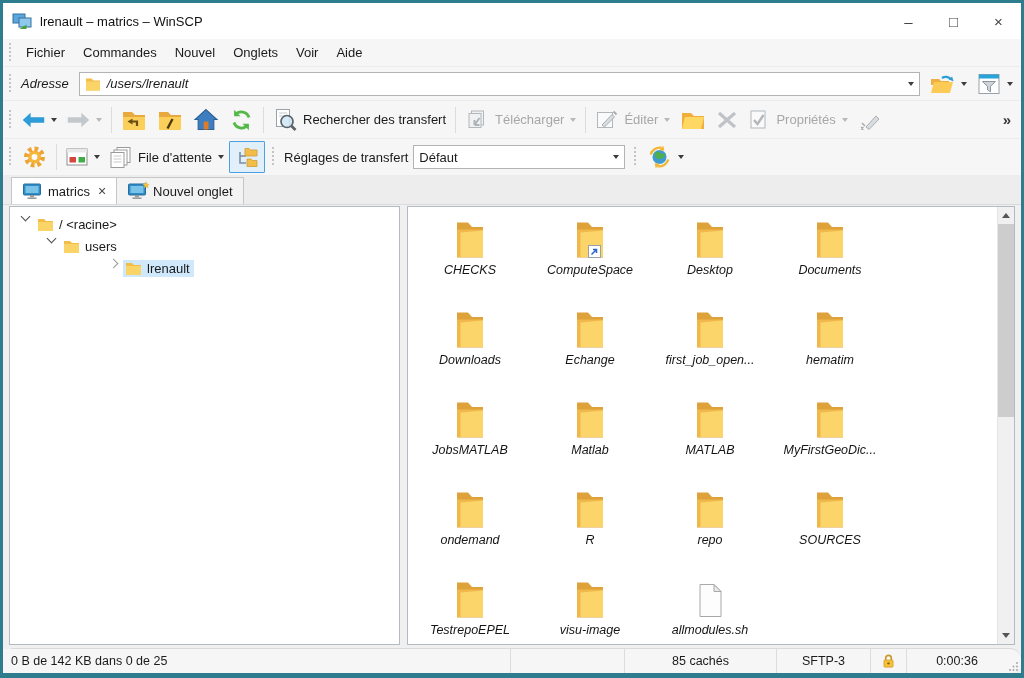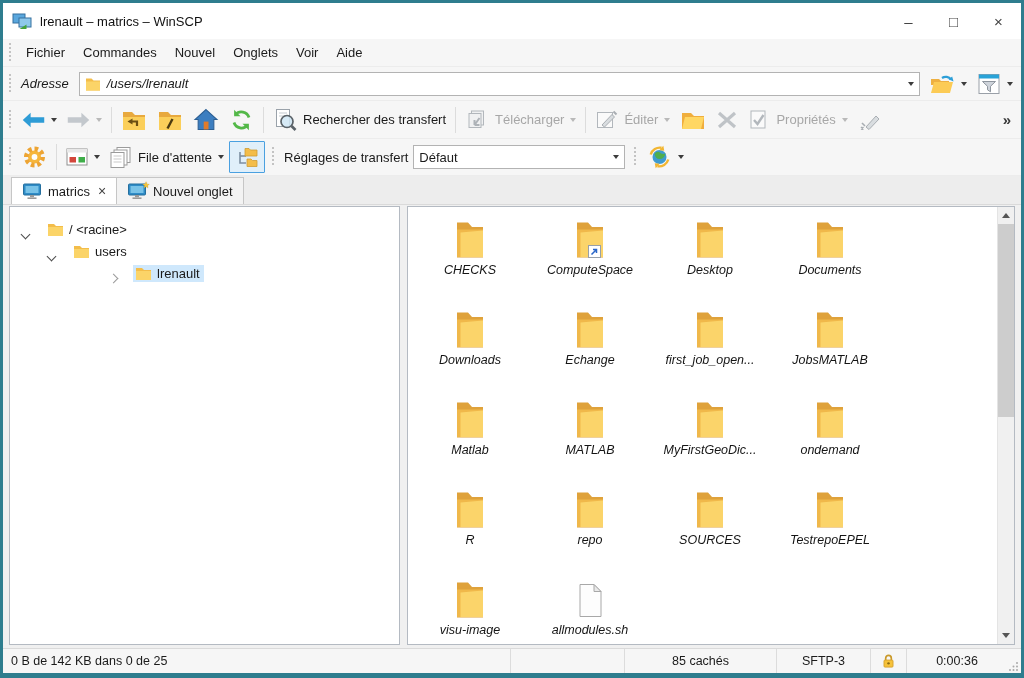--- a/index.html
+++ b/index.html
@@ -43,41 +43,41 @@
   .tabbar{height:29px;background:#ededed;display:flex;align-items:flex-end;padding:0 0 0 8px;border-bottom:1px solid #dadada;flex:0 0 auto;}
   .tab{display:flex;align-items:center;gap:6px;padding:4px 10px;height:27px;border:1px solid #c6c6c6;border-bottom:none;}
   .tab.active{background:#fff;}
   .tab.inactive{background:#f3f3f3;border-left:none;}
   .tab-close{color:#444;font-size:14px;margin-left:2px;}
   .star{position:absolute;top:-3px;right:-3px;font-size:9px;color:#f5c63e;text-shadow:0 0 1px #a87d12;}
   .tabicon{position:relative;display:inline-flex;}
   
   .main{flex:1;display:flex;padding:1px 6px 3px 6px;gap:7px;min-height:0;background:#f0f0f0;}
   .tree-panel{width:391px;background:#fff;border:1px solid #b4bac2;padding-top:9px;overflow:hidden;flex:0 0 auto;}
-  .tree-row{height:22px;display:flex;align-items:flex-end;gap:16px;}
+  .tree-row{height:22px;display:flex;align-items:flex-start;gap:6px;}
   .chev{width:7px;height:7px;border-right:1.6px solid #4c4c4c;border-bottom:1.6px solid #4c4c4c;flex:0 0 auto;}
   .chev.down{transform:rotate(45deg);margin-top:-3px;}
   .chev.right{transform:rotate(-45deg);border-color:#9a9a9a;}
   .tree-node{display:flex;align-items:center;gap:5px;padding:1px 4px 1px 2px;}
   .tree-node.selected{background:#cfe8fc;}
   .files-panel{flex:1;background:#fff;border:1px solid #b4bac2;display:flex;min-width:0;overflow:hidden;}
   .files-grid{flex:1;display:grid;grid-template-columns:repeat(4,120px);grid-auto-rows:90px;align-content:start;padding:9px 0 0 2px;overflow:hidden;}
   .file-item{width:120px;display:flex;flex-direction:column;align-items:center;gap:5px;font-style:italic;}
   .file-icon{height:42px;display:flex;align-items:flex-end;justify-content:center;position:relative;}
   .sc-overlay{position:absolute;left:14px;bottom:0;line-height:0;}
   .file-label{font-size:12.5px;max-width:116px;white-space:nowrap;overflow:hidden;text-align:center;color:#151515;}
   
   .scrollbar{width:17px;background:#f0f0f0;border-left:1px solid #e4e4e4;display:flex;flex-direction:column;flex:0 0 auto;}
   .sb-btn{height:17px;display:flex;align-items:center;justify-content:center;}
   .tri-up{width:0;height:0;border-left:4px solid transparent;border-right:4px solid transparent;border-bottom:5px solid #555;}
   .tri-dn{width:0;height:0;border-left:4px solid transparent;border-right:4px solid transparent;border-top:5px solid #555;}
   .sb-track{flex:1;position:relative;}
   .sb-thumb{position:absolute;top:0;left:0;right:0;height:48%;background:#cdcdcd;}
   
-  .statusbar{height:25px;display:flex;align-items:stretch;background:#f6f6f6;border-top:1px solid #dadada;font-size:12.5px;flex:0 0 auto;}
+  .statusbar{height:25px;display:flex;align-items:stretch;background:#f6f6f6;border-top:1px solid #dadada;font-size:12.5px;flex:0 0 auto;border-radius:11px;}
   .sb-sec{display:flex;align-items:center;padding:0 8px;border-right:1px solid #dcdcdc;background:#f6f6f6;white-space:nowrap;}
   .sb-summary{width:508px;}
   .sb-spacer{flex:1;border-right:1px solid #dcdcdc;}
   .sb-hidden{width:152px;justify-content:center;}
   .sb-proto{width:94px;justify-content:center;}
   .sb-lock{width:36px;justify-content:center;}
   .sb-time{width:100px;justify-content:center;}
   .rgrip{width:14px;display:flex;align-items:flex-end;justify-content:flex-end;padding:0 2px 2px 0;}
   .overflow-btn{margin-left:auto;font-size:15px;font-weight:bold;color:#3a3a3a;padding:0 7px;}
   svg{display:block;}
@@ -449,20 +449,30 @@
             <div class="file-label">first_job_open...</div>
           </div>
           <div class="file-item">
             <div class="file-icon">
               <svg width="32" height="38" viewBox="0 0 32 38">
                 <path d="M3 2.5h11l4 4.5h11v30.5H3z" fill="#dfa23b"></path>
                 <path d="M3 9.5h26V37H3z" fill="#f0b84a"></path>
                 <path d="M6.5 12.5 L29 10.5 V37 H6.5z" fill="#fbd46a"></path>
               </svg>
             </div>
+            <div class="file-label">hematim</div>
+          </div>
+          <div class="file-item">
+            <div class="file-icon">
+              <svg width="32" height="38" viewBox="0 0 32 38">
+                <path d="M3 2.5h11l4 4.5h11v30.5H3z" fill="#dfa23b"></path>
+                <path d="M3 9.5h26V37H3z" fill="#f0b84a"></path>
+                <path d="M6.5 12.5 L29 10.5 V37 H6.5z" fill="#fbd46a"></path>
+              </svg>
+            </div>
             <div class="file-label">JobsMATLAB</div>
           </div>
           <div class="file-item">
             <div class="file-icon">
               <svg width="32" height="38" viewBox="0 0 32 38">
                 <path d="M3 2.5h11l4 4.5h11v30.5H3z" fill="#dfa23b"></path>
                 <path d="M3 9.5h26V37H3z" fill="#f0b84a"></path>
                 <path d="M6.5 12.5 L29 10.5 V37 H6.5z" fill="#fbd46a"></path>
               </svg>
             </div>

